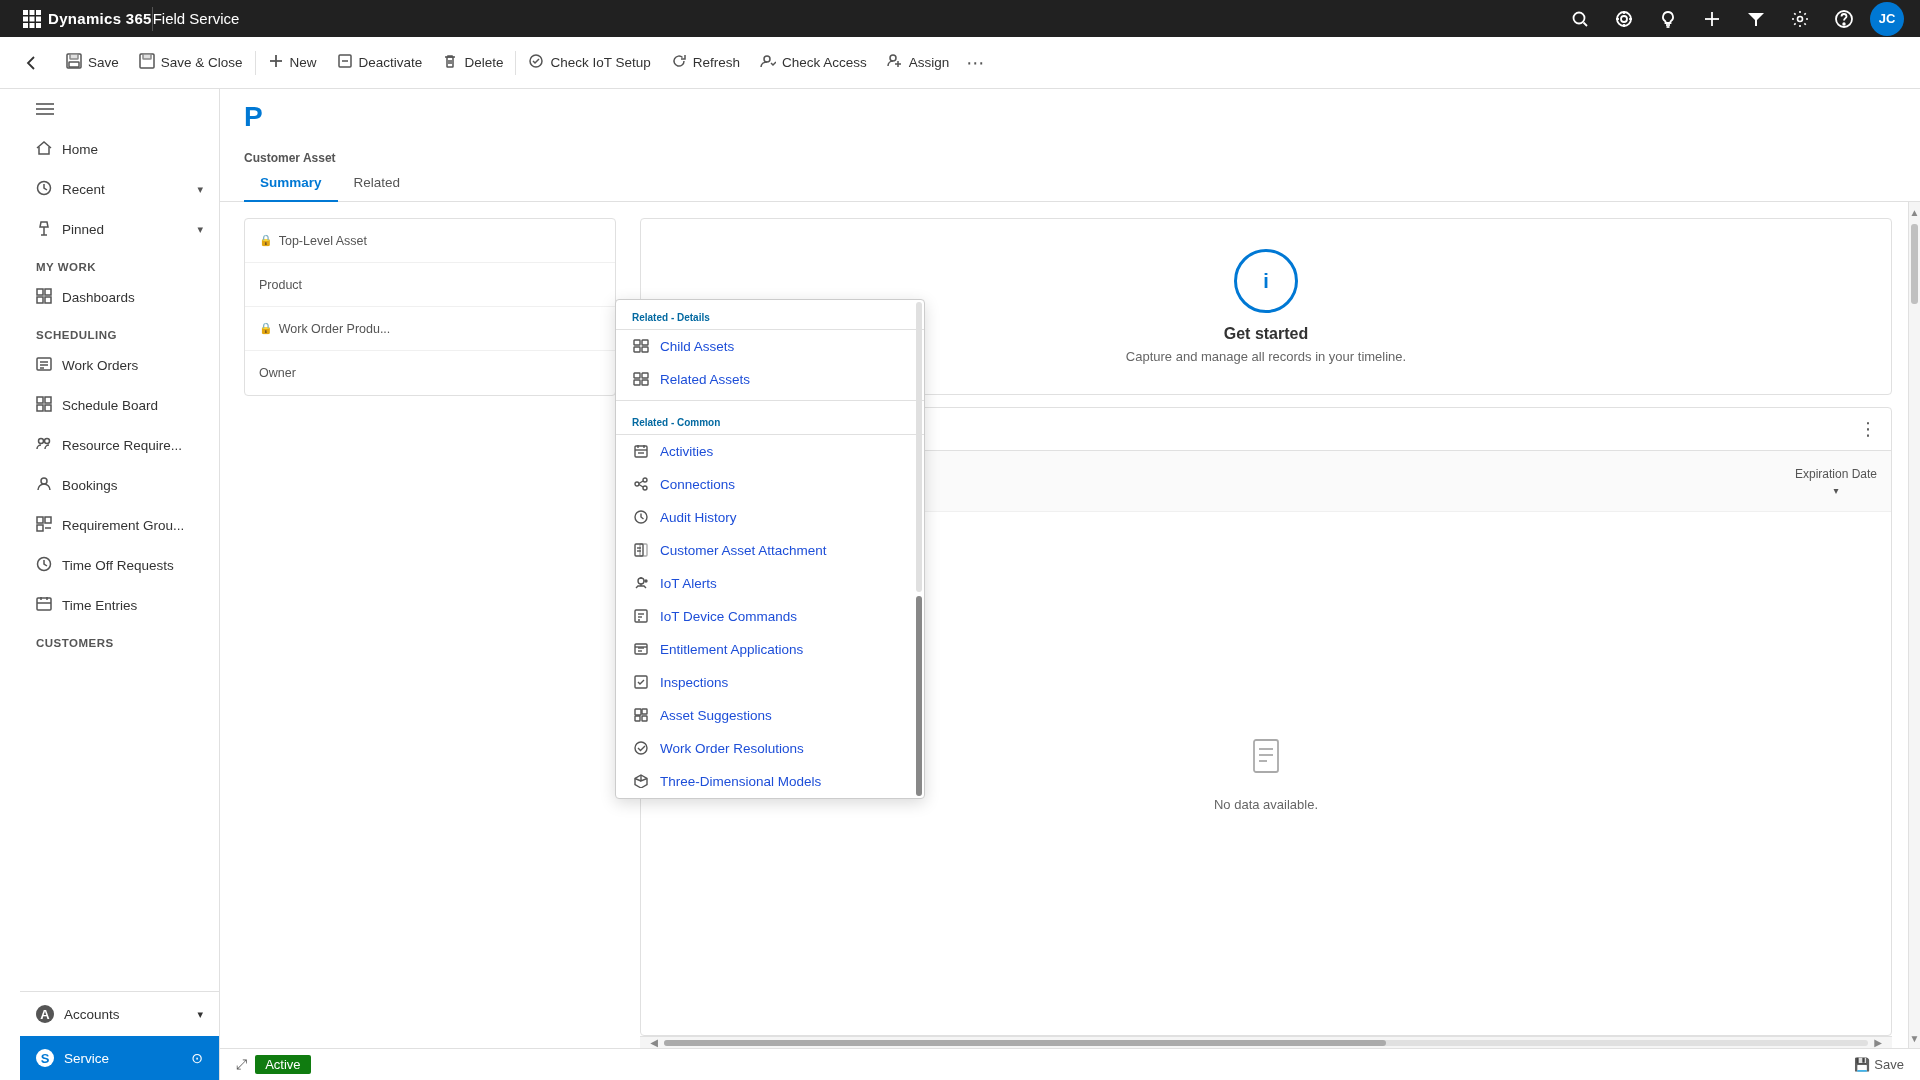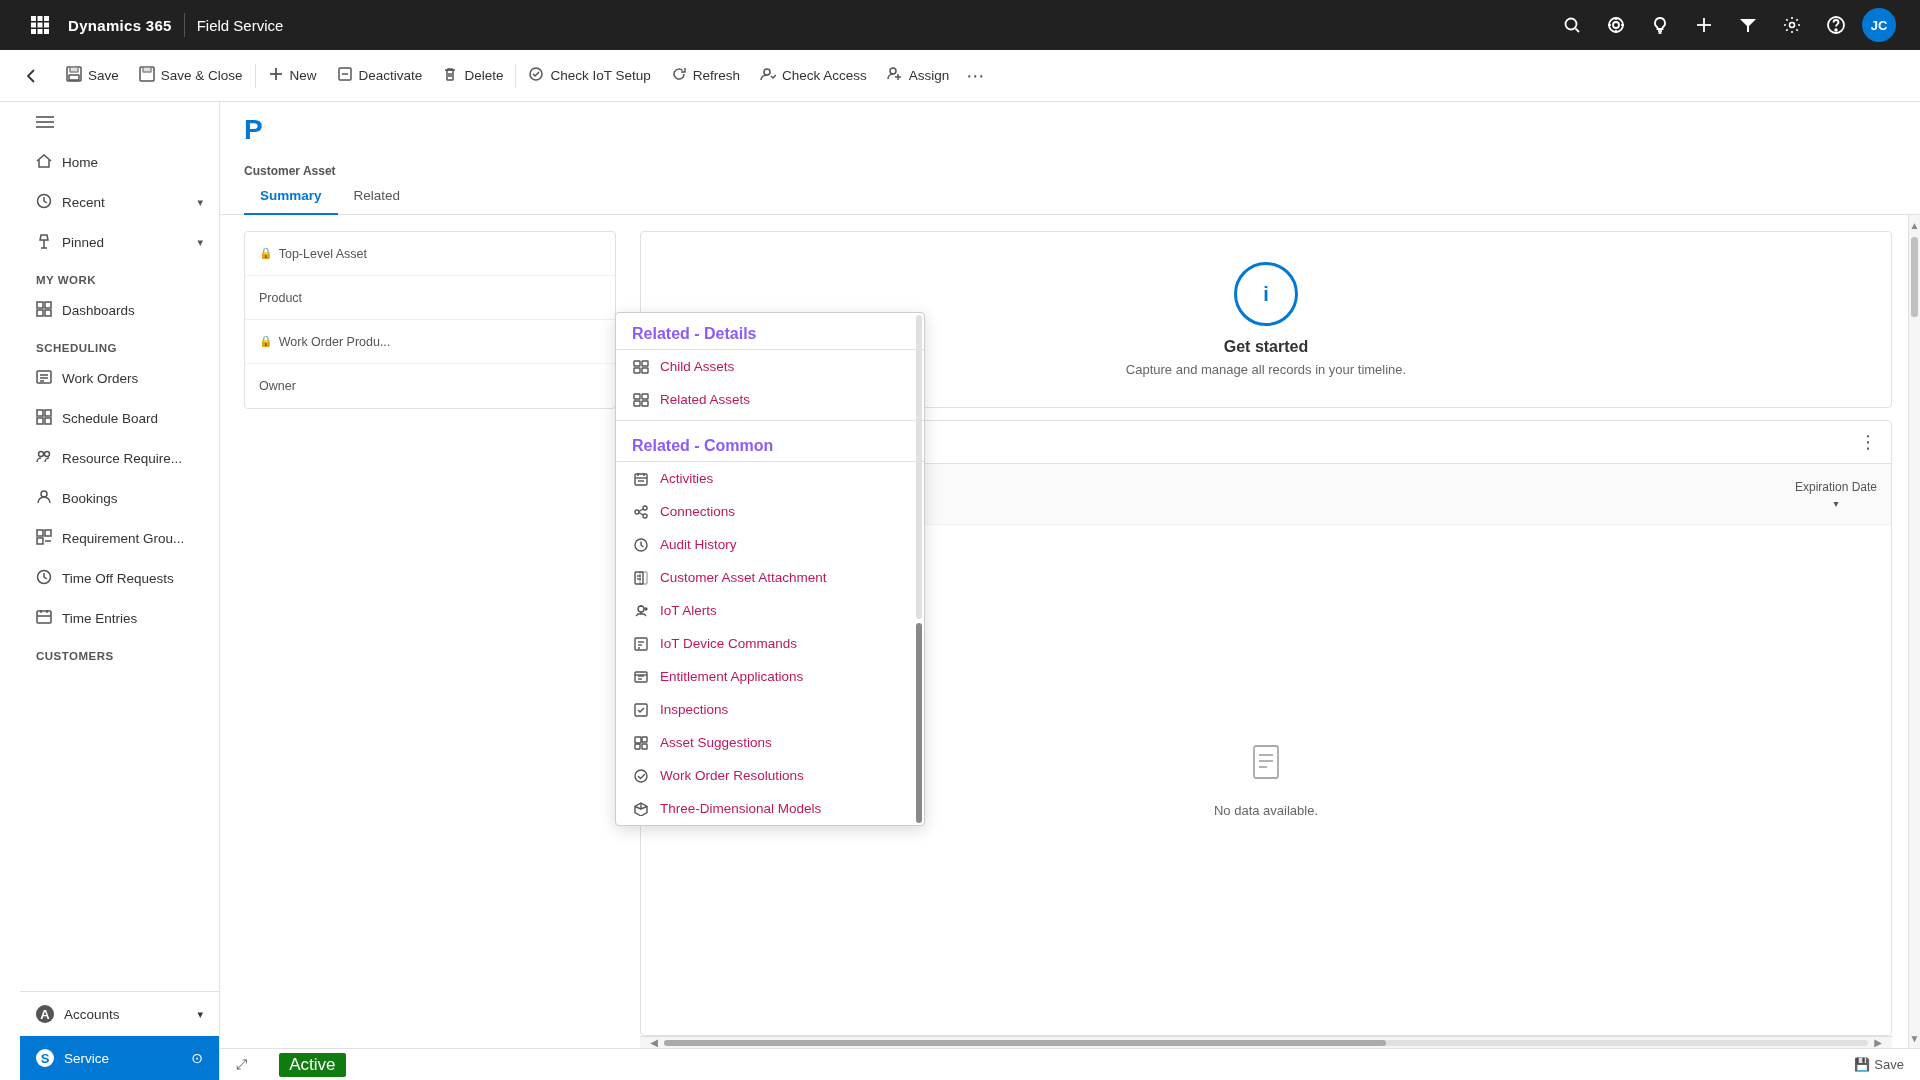--- a/index.html
+++ b/index.html
@@ -1,25 +1,24 @@
 <!DOCTYPE html>
 <html><head>
   <meta charset="utf-8">
   <style>
     * { margin: 0; padding: 0; box-sizing: border-box; }
     body { font-family: 'Segoe UI', sans-serif; width: 1920px; height: 1080px; overflow: hidden; background: #fff; display: flex; flex-direction: column; }
 
     
     .top-nav {
       background: #1a1a2e;
-      height: 50px;
-      display: flex;
-      align-items: center;
-      padding: 0 24px;
-      gap: 12px;
+      height: 37px;
+      display: flex;
+      align-items: center;
+      padding: 0 16px;
       flex-shrink: 0;
       background: #212121;
     }
     .top-nav-waffle {
       color: #fff;
       font-size: 18px;
       cursor: pointer;
       width: 32px;
       height: 32px;
       display: flex; align-items: center; justify-content: center;
@@ -432,24 +431,23 @@
       flex-shrink: 0;
     }
     .status-expand-icon {
       font-size: 14px;
       color: #555;
       cursor: pointer;
     }
     .status-badge {
       background: #107c10;
       color: #fff;
-      font-size: 17px;
+      font-size: 13px;
       padding: 2px 10px;
       border-radius: 2px;
-      margin-left: 24px;
     }
     .status-save-btn {
       margin-left: auto;
       display: flex;
       align-items: center;
       gap: 4px;
       font-size: 13px;
       color: #555;
       cursor: pointer;
     }
@@ -466,33 +464,33 @@
       box-shadow: 0 4px 16px rgba(0,0,0,0.15);
       z-index: 100;
       display: flex;
       flex-direction: column;
     }
     .dropdown-scroll {
       overflow-y: auto;
       max-height: 620px;
     }
     .dropdown-section-header {
-      font-size: 16px;
+      font-size: 10px;
       font-weight: 700;
-      color: #8b5cf6;
+      color: #0369a1;
       padding: 12px 16px 6px 16px;
       border-bottom: 1px solid #e0e0e0;
     }
     .dropdown-item {
       display: flex;
-      align-items: flex-end;
+      align-items: flex-start;
       gap: 10px;
       padding: 9px 16px;
       font-size: 13.5px;
-      color: #be185d;
+      color: #1d4ed8;
       cursor: pointer;
     }
     .dropdown-item .dd-icon {
       font-size: 14px;
       color: #555;
       width: 18px;
       display: flex; align-items: center; justify-content: center;
     }
     .dropdown-divider {
       height: 1px;

